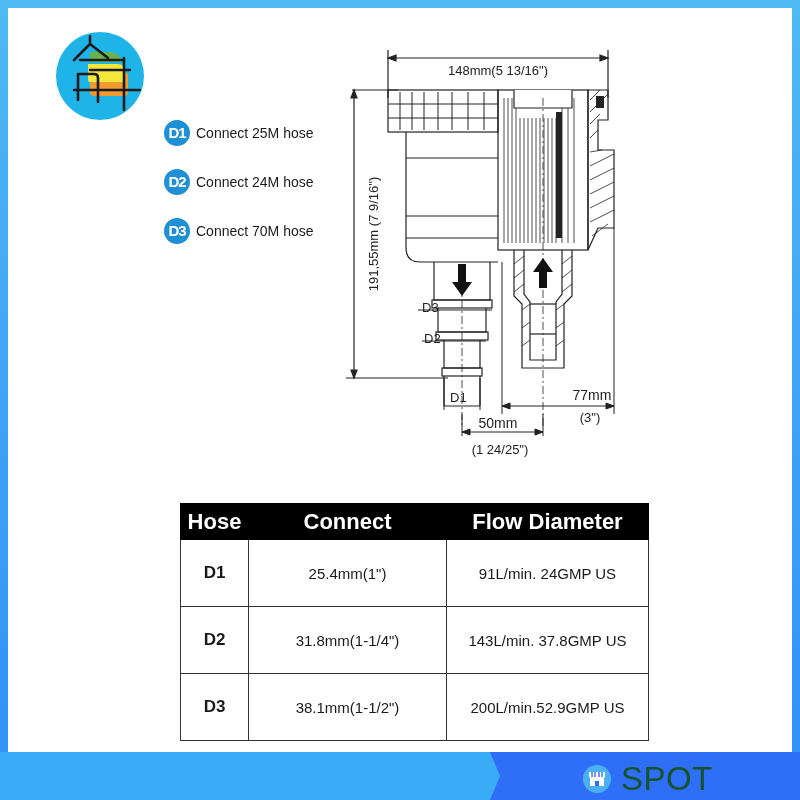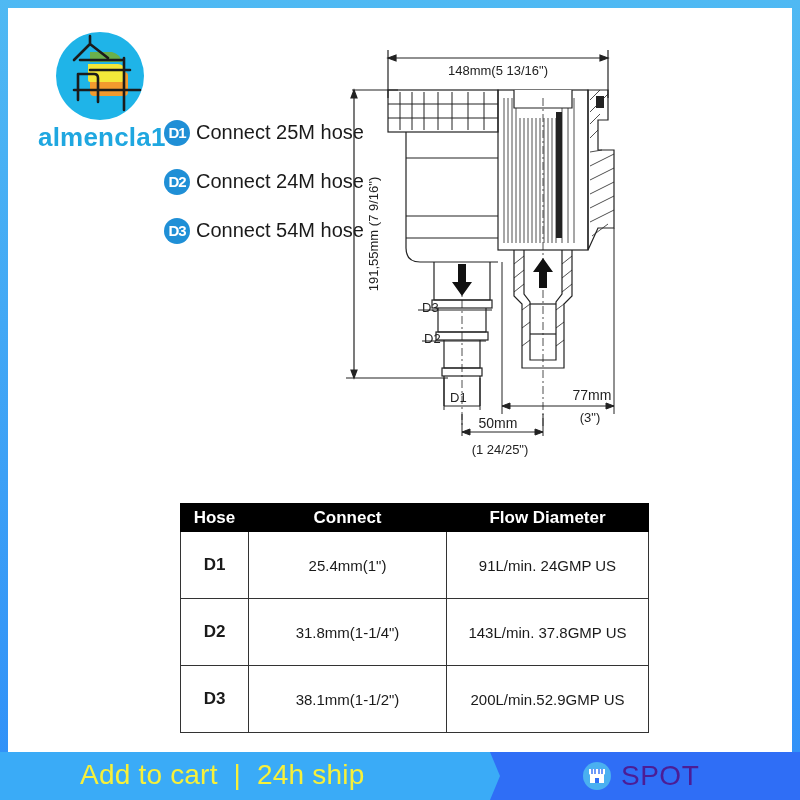--- a/index.html
+++ b/index.html
@@ -25,34 +25,34 @@
 
   
   .legend { position: absolute; left: 156px; top: 112px; }
   .legend-item { display: flex; align-items: center; height: 25px; margin-bottom: 24px; }
   .legend-badge {
     width: 26px; height: 26px; border-radius: 50%; background: #1f8fd6;
     color: #fff; font-size: 15px; font-weight: bold; display: flex;
     align-items: center; justify-content: center; margin-right: 6px;
     letter-spacing: -1px;
   }
-  .legend-label { font-size: 20px; color: #1a1a1a; white-space: nowrap; }
+  .legend-label { font-size: 14px; color: #1a1a1a; white-space: nowrap; }
 
   
   .drawing { position: absolute; left: 330px; top: 30px; width: 320px; height: 430px; }
   .dim-text { font-family: "Liberation Sans", sans-serif; fill: #222; }
 
   
   .spec-table {
     position: absolute; left: 172px; top: 495px; width: 468px;
     border-collapse: collapse; table-layout: fixed;
   }
   .spec-table th {
-    background: #000; color: #fff; font-size: 17px; font-weight: bold;
-    height: 28px; text-align: center; border: 1px solid #000;
+    background: #000; color: #fff; font-size: 22px; font-weight: bold;
+    height: 36px; text-align: center; border: 1px solid #000;
   }
   .spec-table td {
     border: 1.5px solid #333; height: 67px; text-align: center;
     font-size: 15px; color: #1a1a1a; white-space: nowrap;
   }
   .spec-table td.hose-cell { font-weight: bold; font-size: 17px; }
   .col-hose { width: 68px; }
   .col-diam { width: 198px; }
   .col-flow { width: 202px; }
 
@@ -67,51 +67,50 @@
     position: absolute; left: 80px; top: 7px; font-size: 28px; color: #f7f03a;
     white-space: nowrap; letter-spacing: 0.2px;
   }
   .spot {
     position: absolute; left: 583px; top: 8px; display: flex; align-items: center;
   }
   .spot-icon {
     width: 28px; height: 28px; border-radius: 50%; background: #4ab0f0;
     display: flex; align-items: center; justify-content: center; margin-right: 10px;
   }
-  .spot-label { font-size: 28px; color: #4c1d95; letter-spacing: 0.5px; }
+  .spot-label { font-size: 33px; color: #14532d; letter-spacing: 0.5px; }
 </style>
 </head>
 <body>
 
 <div class="frame"></div>
 <div class="canvas">
 
   <div class="logo">
     <svg class="logo-mark" viewBox="0 0 92 92">
       <circle cx="46" cy="46" r="44" fill="#1fb4e8"></circle>
       <path d="M36 58 L36 46 Q36 42 40 42 L70 42 Q74 42 74 46 L74 62 Q74 66 70 66 L40 66 Q36 66 36 62 Z" fill="#f29a2e"></path>
       <path d="M34 34 L64 34 Q70 34 70 40 L70 50 Q70 52 66 52 L36 52 Q34 52 34 50 Z" fill="#f3e83a"></path>
       <path d="M36 22 L58 22 Q66 24 68 32 L36 32 Z" fill="#6ab04c"></path>
       <path d="M36 6 L36 14 M36 14 L20 30 M36 14 L54 28 M26 30 L70 30 M70 28 L70 80 M24 44 L24 70 M20 60 L86 60 M24 44 L40 44 Q44 44 44 48 L44 72 M36 40 L76 40" stroke="#1b1b1b" stroke-width="2.6" fill="none" stroke-linecap="round"></path>
     </svg>
-    <div class="logo-text">almencla1</div>
   </div>
 
   <div class="legend">
     <div class="legend-item">
       <span class="legend-badge">D1</span>
       <span class="legend-label">Connect 25M hose</span>
     </div>
     <div class="legend-item">
       <span class="legend-badge">D2</span>
       <span class="legend-label">Connect 24M hose</span>
     </div>
     <div class="legend-item">
       <span class="legend-badge">D3</span>
-      <span class="legend-label">Connect 54M hose</span>
+      <span class="legend-label">Connect 70M hose</span>
     </div>
   </div>
 
   <svg class="drawing" viewBox="0 0 320 430">
     <g stroke="#222" stroke-width="1.2" fill="none">
 
       <line x1="50" y1="12" x2="50" y2="60"></line>
       <line x1="270" y1="12" x2="270" y2="60"></line>
       <line x1="50" y1="20" x2="270" y2="20"></line>
       <path d="M50 20 l8 -3 v6 z M270 20 l-8 -3 v6 z" fill="#222"></path>
@@ -271,21 +270,20 @@
         <td>38.1mm(1-1/2")</td>
         <td>200L/min.52.9GMP US</td>
       </tr>
     </tbody>
   </table>
 </div>
 
 <div class="banner">
   <div class="banner-right"></div>
   <div class="banner-left"></div>
-  <div class="banner-text" style="white-space: pre;">Add to cart  |  24h ship</div>
   <div class="spot">
     <span class="spot-icon">
       <svg width="18" height="16" viewBox="0 0 18 16">
         <rect x="2" y="6" width="14" height="9" fill="#ffffff"></rect>
         <path d="M1 1 H17 L17 6 Q15 8 13 6 Q11 8 9 6 Q7 8 5 6 Q3 8 1 6 Z" fill="#ffffff"></path>
         <path d="M4 1 V6 M7 1 V6 M11 1 V6 M14 1 V6" stroke="#2f6ef6" stroke-width="1.4"></path>
         <rect x="7" y="10" width="4" height="5" fill="#2f6ef6"></rect>
       </svg>
     </span>
     <span class="spot-label">SPOT</span>

